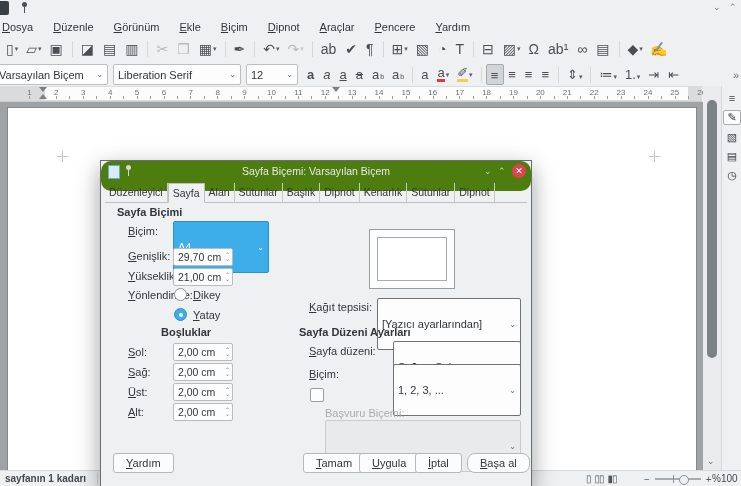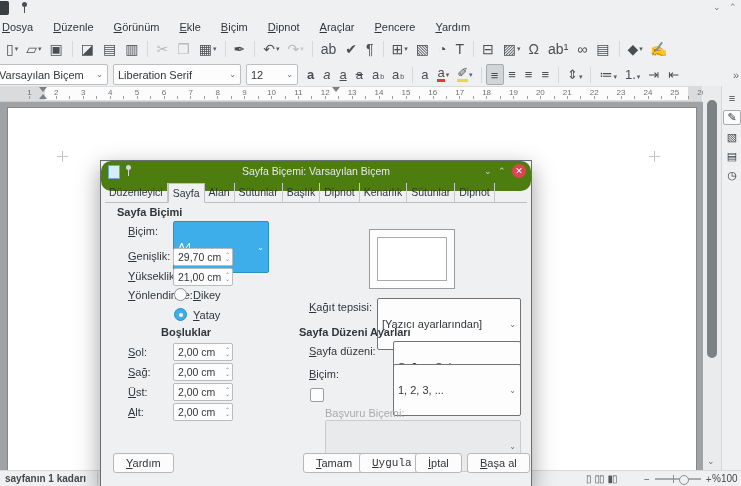--- a/index.html
+++ b/index.html
@@ -682,18 +682,18 @@
     <span class="checkbox" style="left:209px;top:227px;"></span>
 
     <span class="flabel gray" style="left:224px;top:246px;">Başvuru Biçemi:</span>
     <div class="dcombo disabled" style="left:224px;top:259px;width:186px;">
       <span class="cval"></span>
       <span class="ccaret gray">⌄</span>
     </div>
 
     <span class="dbtn u-first" style="left:12px;top:292px;min-width:48px;">Yardım</span>
     <span class="dbtn u-first" style="left:202px;top:292px;min-width:50px;">Tamam</span>
-    <span class="dbtn u-first" style="left:258px;top:292px;min-width:50px;font-family:Liberation Mono, monospace;">Uygula</span>
+    <span class="dbtn u-first" style="left:258px;top:292px;min-width:50px;">Uygula</span>
     <span class="dbtn u-first" style="left:314px;top:292px;min-width:46px;">İptal</span>
-    <span class="dbtn u-first" style="left:366px;top:292px;min-width:52px;">Başa al</span>
+    <span class="dbtn u-first" style="left:366px;top:292px;min-width:52px;border-radius:8px;">Başa al</span>
   </div>
 
 </div>
 
 </body></html>

